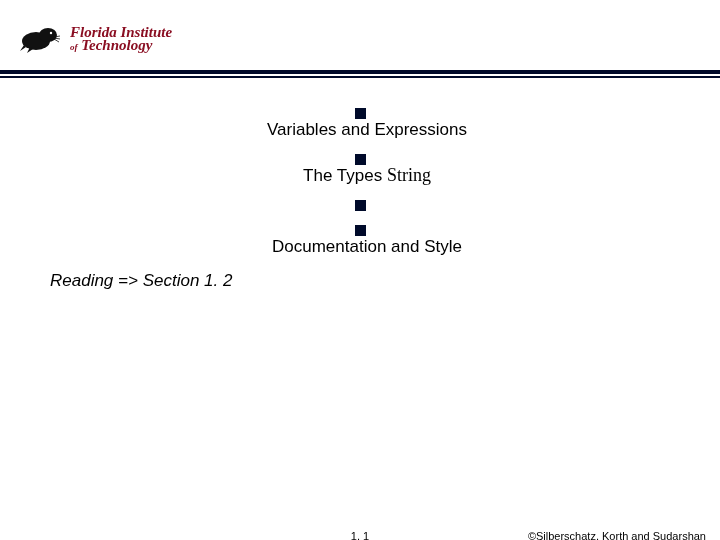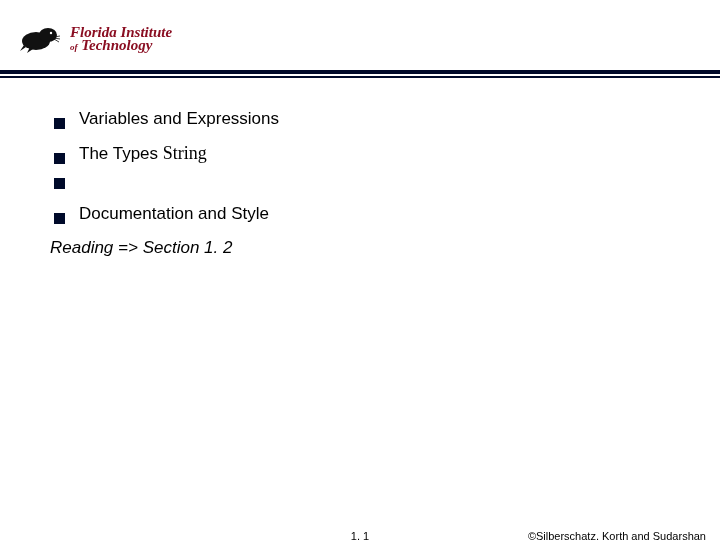--- a/index.html
+++ b/index.html
@@ -77,24 +77,25 @@
     background: #000a2a;
   }
   .content {
     position: absolute;
     top: 108px;
     left: 54px;
     right: 40px;
   }
   .bullet-item {
     display: flex;
-    align-items: flex-end;
+    align-items: center;
     margin-bottom: 14px;
     font-size: 17px;
     color: #000;
+    flex-direction: column;
   }
   .bullet-sq {
     width: 11px;
     height: 11px;
     background: #000a2a;
     margin-right: 14px;
     flex-shrink: 0;
   }
   .code {
     font-family: Liberation Serif, serif;

